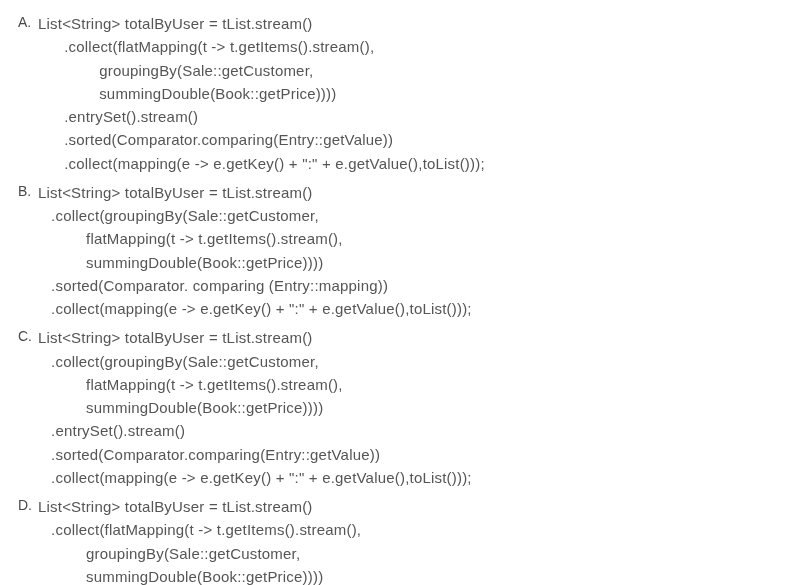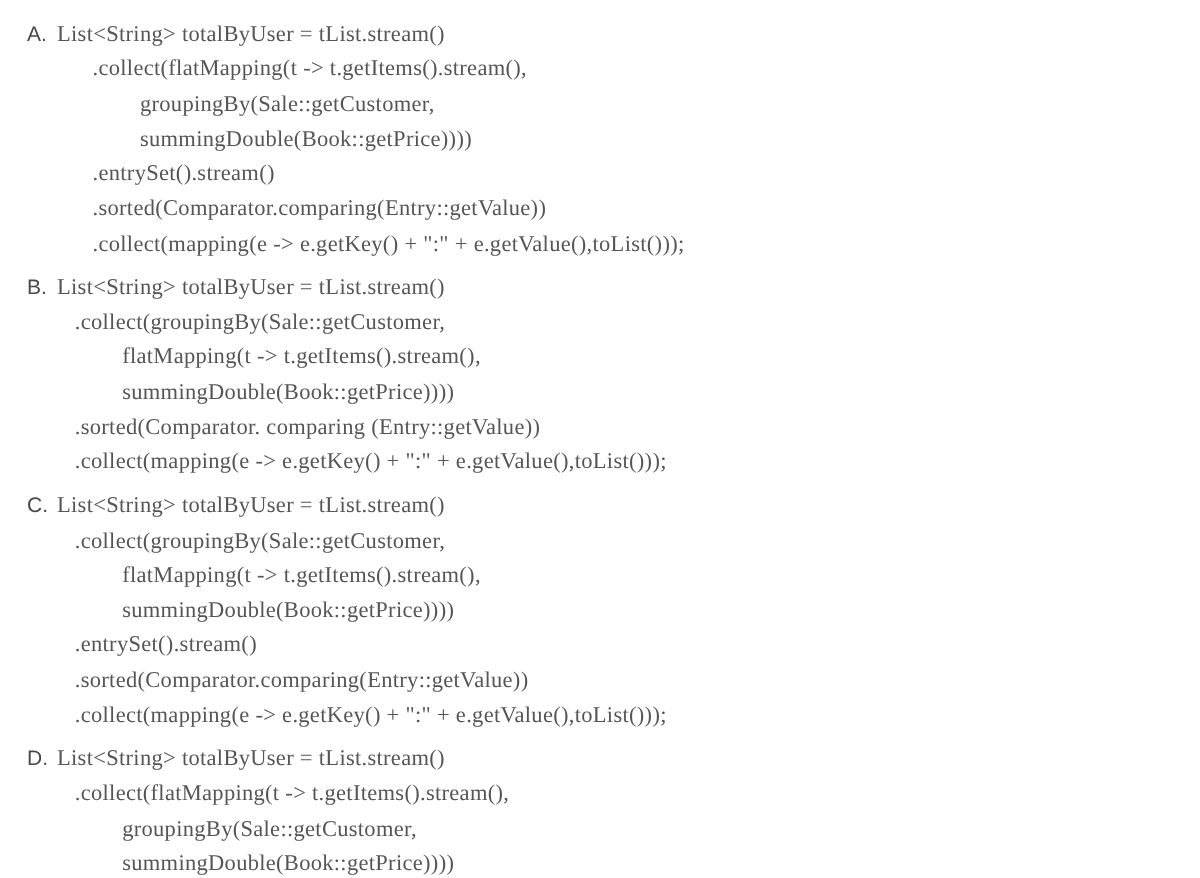--- a/index.html
+++ b/index.html
@@ -21,21 +21,21 @@
     }
     .option-label {
       font-family: Arial, Helvetica, sans-serif;
       font-size: 14px;
       color: #4a4a4a;
       width: 20px;
       flex-shrink: 0;
       padding-top: 2px;
     }
     .code-block {
-      font-family: Liberation Serif, serif;
+      font-family: Liberation Sans, sans-serif;
       font-size: 15px;
       line-height: 1.55;
       white-space: pre;
       color: #555555;
       letter-spacing: 0.2px;
     }
   </style>
 </head>
 <body>
 
@@ -54,21 +54,21 @@
     </div>
   </div>
 
   <div class="option">
     <div class="option-row">
       <div class="option-label">B.</div>
       <div class="code-block"><span>List&lt;String&gt; totalByUser = tList.stream()</span>
 <span>   .collect(groupingBy(Sale::getCustomer,</span>
 <span>           flatMapping(t -&gt; t.getItems().stream(),</span>
 <span>           summingDouble(Book::getPrice))))</span>
-<span>   .sorted(Comparator. comparing (Entry::getValue))</span>
+<span>   .sorted(Comparator. comparing (Entry::mapping))</span>
 <span>   .collect(mapping(e -&gt; e.getKey() + ":" + e.getValue(),toList()));</span></div>
     </div>
   </div>
 
   <div class="option">
     <div class="option-row">
       <div class="option-label">C.</div>
       <div class="code-block"><span>List&lt;String&gt; totalByUser = tList.stream()</span>
 <span>   .collect(groupingBy(Sale::getCustomer,</span>
 <span>           flatMapping(t -&gt; t.getItems().stream(),</span>

